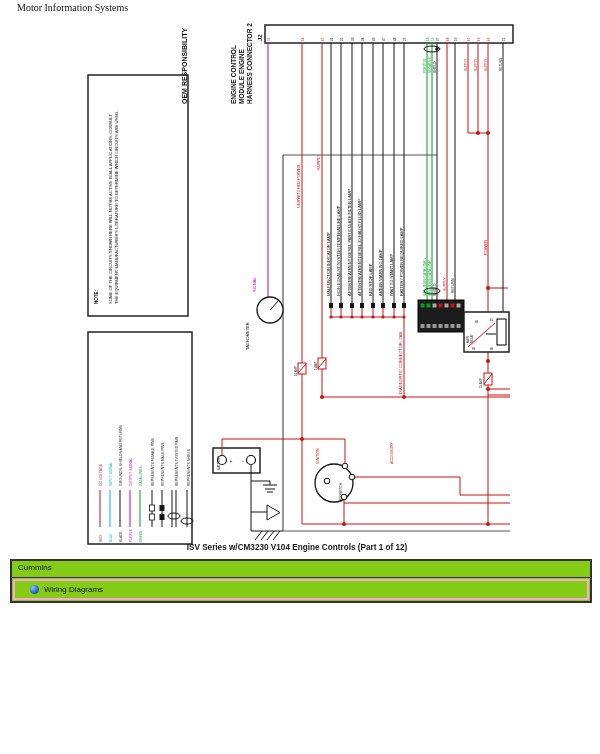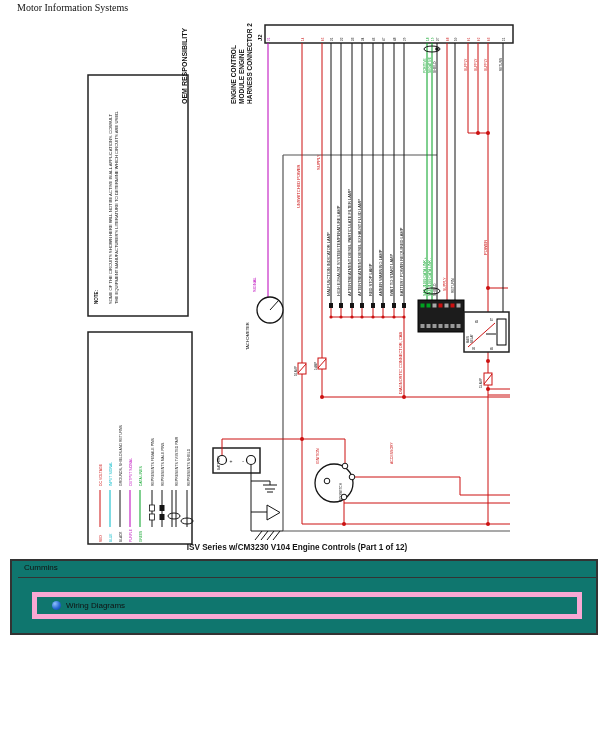--- a/index.html
+++ b/index.html
@@ -13,23 +13,23 @@
   .wk{stroke:#141414;fill:none;stroke-width:1;}
   .bx{stroke:#222;fill:#fff;stroke-width:1.5;}
   .fr{stroke:#555;fill:none;stroke-width:1.2;}
   text{font-family:"Liberation Sans",sans-serif;}
   .cr{fill:#cc1111;}.ck{fill:#141414;}.cg{fill:#00a020;}.cm{fill:#bb00bb;}.cc{fill:#00b8c8;}
   .b{font-weight:bold;}
   .s28{font-size:2.8px;}.s30{font-size:3px;}.s32{font-size:3.2px;}.s35{font-size:3.5px;}
   .s4{font-size:4px;}.s42{font-size:4.2px;}.s45{font-size:4.5px;}.s5{font-size:5px;}
   .s6{font-size:6px;}.s65{font-size:6.5px;}.s7{font-size:7px;}.s82{font-size:8.2px;}
   
-  .tree{position:absolute;left:10px;top:559px;width:578px;border:2px solid #333;background:#0f766e;padding-left:6px;}
+  .tree{position:absolute;left:10px;top:559px;width:578px;border:2px solid #333;background:#84cc16;}
   .tree-head{height:14px;border-bottom:1px solid #333;font-size:8px;color:#111;padding:2px 0 0 6px;}
-  .tree-item{height:17px;display:flex;align-items:center;padding-left:15px;font-size:8px;color:#111;gap:5px;border:5px solid #f9a8d4;margin:14px;}
+  .tree-item{height:17px;display:flex;align-items:center;padding-left:15px;font-size:8px;color:#111;gap:5px;border:2px solid #f9a8d4;margin:1px;}
   .globe{width:9px;height:9px;border-radius:50%;background:radial-gradient(circle at 32% 30%, #8cc0ff, #2a6bd4 55%, #013a9e);display:inline-block;}
 </style>
 </head>
 <body>
 
 <div class="app-title">Motor Information Systems</div>
 
 <svg id="schem" width="600" height="558" viewBox="0 0 600 558">
 
   <g>

